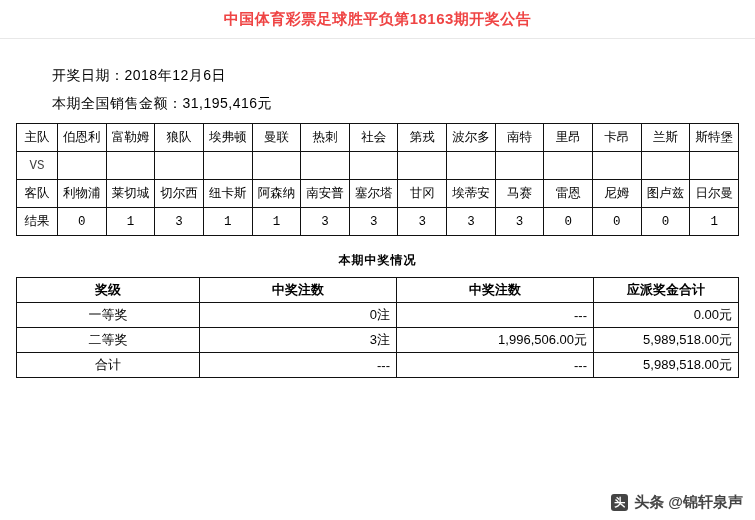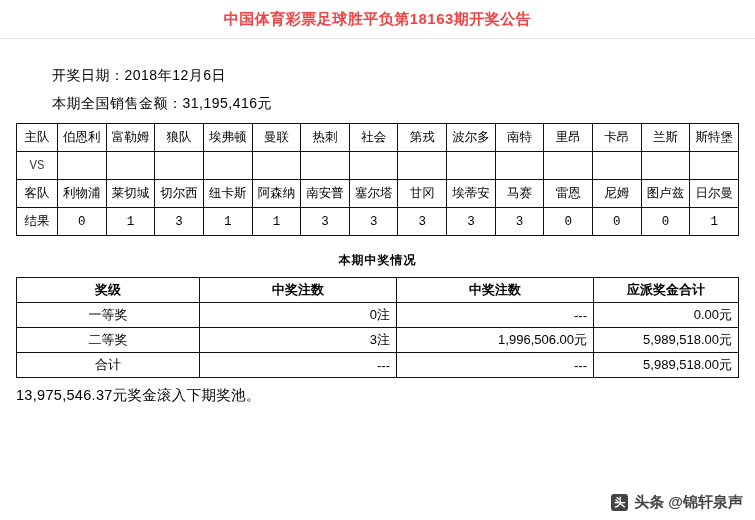--- a/index.html
+++ b/index.html
@@ -284,21 +284,20 @@
         </tr>
         <tr>
           <td class="level">合计</td>
           <td class="num">---</td>
           <td class="amount">---</td>
           <td class="total">5,989,518.00元</td>
         </tr>
       </tbody>
     </table>
 
-    <div class="footer-line">13,975,546.37元奖金滚入下期奖池。</div>
 
   </div>
 
   <div class="watermark">
     <span class="wm-icon">头</span>
     <span>头条 @锦轩泉声</span>
   </div>
 
 </div>
 

